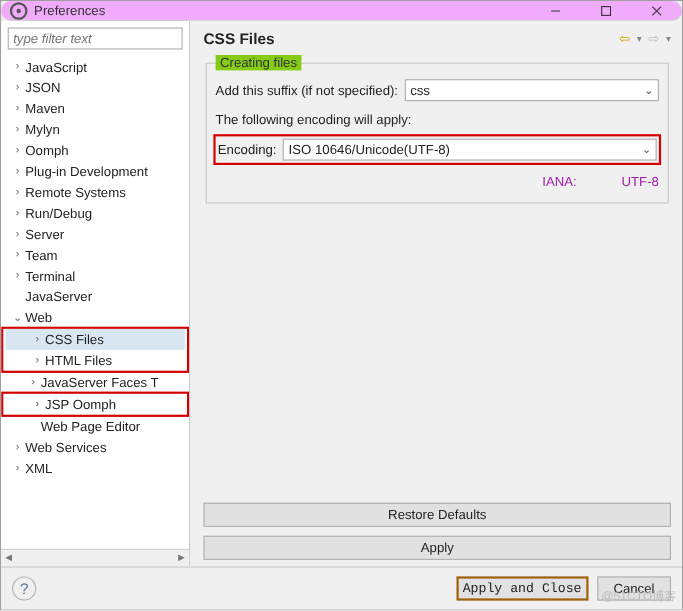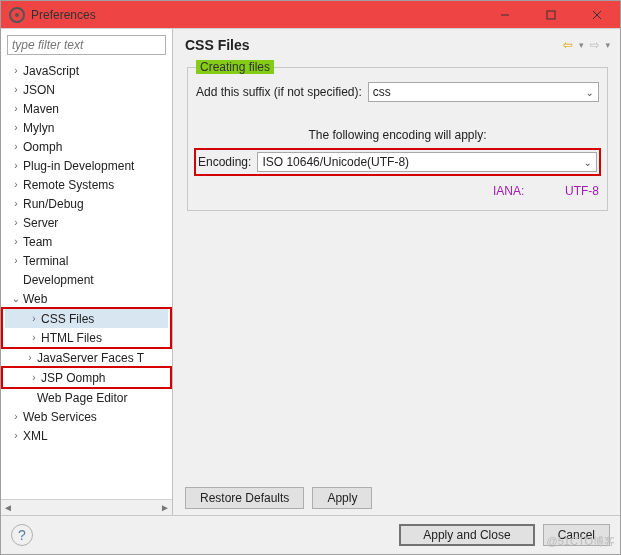--- a/index.html
+++ b/index.html
@@ -1,18 +1,18 @@
 <!DOCTYPE html>
 <html><head>
 <meta charset="utf-8">
 <style>
   * { box-sizing: border-box; font-family: "Segoe UI", Tahoma, sans-serif; }
   body { margin: 0; background: #fff; width: 621px; height: 555px; overflow: hidden; }
   .window { border: 1px solid #a0a0a0; width: 621px; height: 555px; display: flex; flex-direction: column; background: #f0f0f0; }
-  .titlebar { height: 28px; background: #ef4444; display: flex; align-items: center; padding: 0 0 0 8px; border-bottom: 1px solid #d0d0d0; }
+  .titlebar { height: 18px; background: #f0abfc; display: flex; align-items: center; padding: 0 0 0 8px; border-bottom: 1px solid #d0d0d0; border-radius: 15px; }
   .title-icon { width:16px; height:16px; border-radius:50%; border:2px solid #555; margin-right:6px; position:relative; }
   .title-icon::after{content:"";position:absolute;width:4px;height:4px;background:#555;border-radius:50%;top:4px;left:4px;}
   .title-text { font-size: 12px; color: #333; flex:1; }
   .winbtns { display:flex; height:100%; }
   .winbtn { width:46px; display:flex; align-items:center; justify-content:center; color:#333; font-size:12px; }
   .winbtn svg { width:10px; height:10px; }
   .body { flex:1; display:flex; flex-direction:column; }
   .main { flex:1; display:flex; overflow:hidden; }
   .sidebar { width:172px; background:#fff; border-right:1px solid #c0c0c0; display:flex; flex-direction:column; }
   .filter { margin:6px 6px 4px 6px; }
@@ -33,26 +33,26 @@
   .group { margin-top:14px; border:1px solid #c8c8c8; padding:8px 8px 12px 8px; position:relative; background:#f0f0f0;}
   .group-label { position:absolute; top:-8px; left:8px; background:#84cc16; padding:0 4px; font-size:12px; color:#333; }
   .frow { display:flex; align-items:center; font-size:12px; color:#222; margin:6px 0; gap:6px;}
   .frow label { white-space:nowrap;text-align:right; }
   .frow input, .frow .sel { flex:1; font-size:12px; padding:2px 4px; border:1px solid #a9a9a9; background:#fff;gap:44px; }
   .sel { display:flex; justify-content:space-between; align-items:center; }
   .sel .chev { font-size:10px; color:#555; }
   .encrow-wrap { border:2px solid #d40000; padding:2px; margin:4px -2px; }
   .iana { display:flex; font-size:12px; color:#a21caf; margin-top:8px;justify-content:flex-end; }
   .iana .lab { width:72px; }
-  .btnrow { display:flex; gap:8px; margin-top:auto; padding-top:6px;}
+  .btnrow { display:flex; justify-content:flex-end; gap:8px; margin-top:auto; padding-top:6px;flex-direction:column;}
   .btn { font-size:12px; padding:3px 14px; border:1px solid #adadad; background:#e1e1e1; color:#222; }
   .footer { border-top:1px solid #c8c8c8; padding:8px 10px; display:flex; align-items:center; justify-content:space-between; background:#f0f0f0;}
   .help { width:22px;height:22px;border:1px solid #b0b0b0;border-radius:50%;display:flex;align-items:center;justify-content:center;color:#5a7aa3;font-size:14px;}
   .fbtns { display:flex; gap:8px; }
-  .primary { border:2px solid #737373; background:#e1e1e1; padding:2px 22px; }
+  .primary { border:2px solid #a16207; background:#e1e1e1; padding:2px 4px;font-family:Liberation Mono, monospace; }
   .watermark { position:absolute; right:6px; bottom:6px; font-size:11px; color:#bbb; }
 </style>
 </head>
 <body>
 
 <div class="window">
   <div class="titlebar">
     <span class="title-icon"></span>
     <span class="title-text">Preferences</span>
     <div class="winbtns">
@@ -121,21 +121,21 @@
             <div class="row ind0">
               <span class="tw">›</span>
               <span>Team</span>
             </div>
             <div class="row ind0">
               <span class="tw">›</span>
               <span>Terminal</span>
             </div>
             <div class="row ind0">
               <span class="tw"></span>
-              <span>Development</span>
+              <span>JavaServer</span>
             </div>
             <div class="row ind0">
               <span class="tw">⌄</span>
               <span>Web</span>
             </div>
             <div class="hl">
               <div class="row ind1 selected">
                 <span class="tw">›</span>
                 <span>CSS Files</span>
               </div>
@@ -186,21 +186,21 @@
 
         <fieldset class="group">
           <span class="group-label">Creating files</span>
           <div class="frow">
             <label>Add this suffix (if not specified):</label>
             <div class="sel">
               <span>css</span>
               <span class="chev">⌄</span>
             </div>
           </div>
-          <div class="frow" style="margin-top:26px;justify-content:center;">
+          <div class="frow" style="margin-top:10px;">
             <span>The following encoding will apply:</span>
           </div>
           <div class="encrow-wrap">
             <div class="frow" style="margin:0;">
               <label>Encoding:</label>
               <div class="sel">
                 <span>ISO 10646/Unicode(UTF-8)</span>
                 <span class="chev">⌄</span>
               </div>
             </div>

